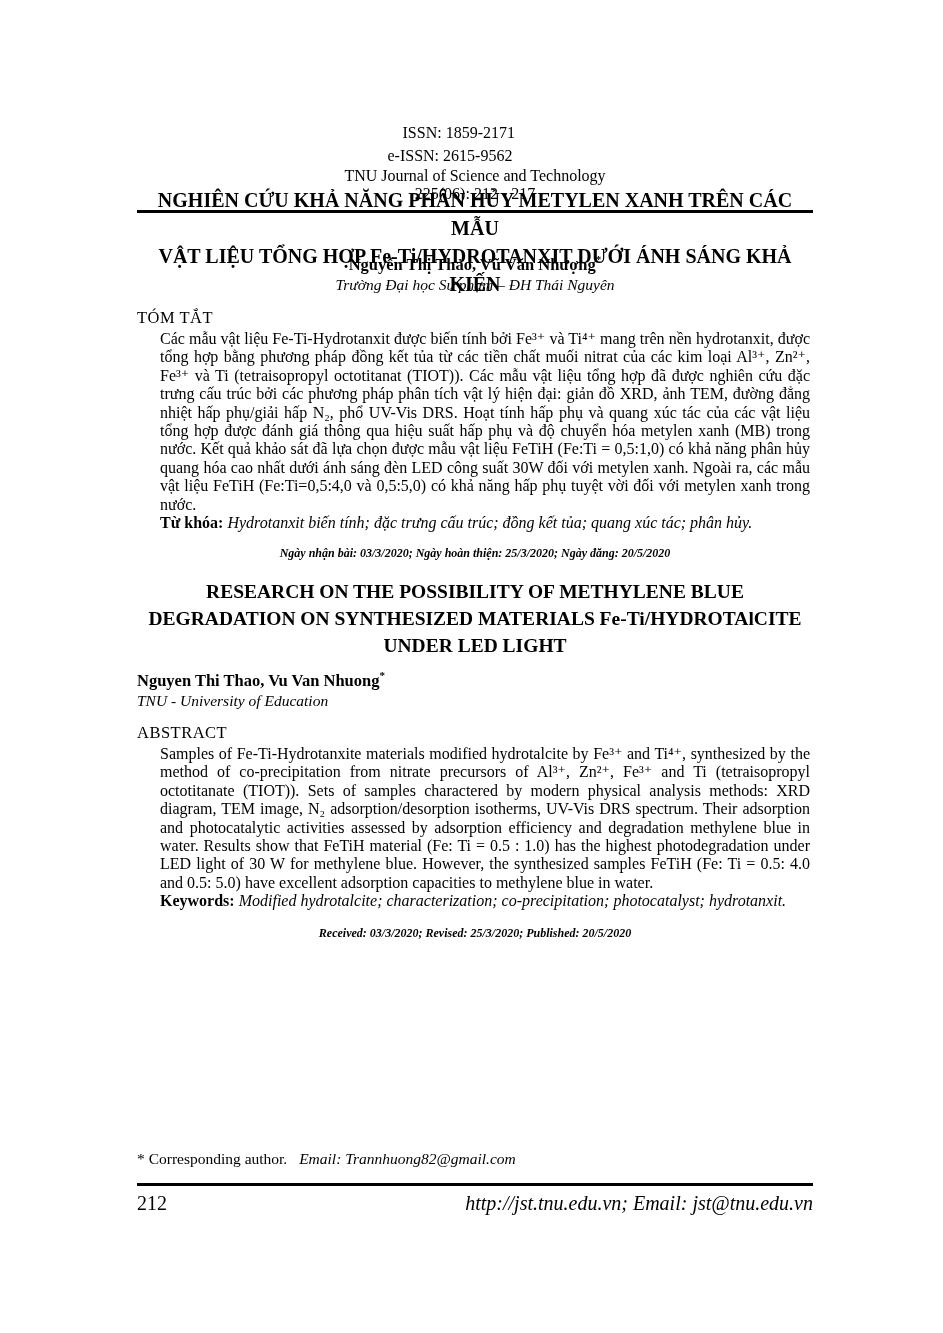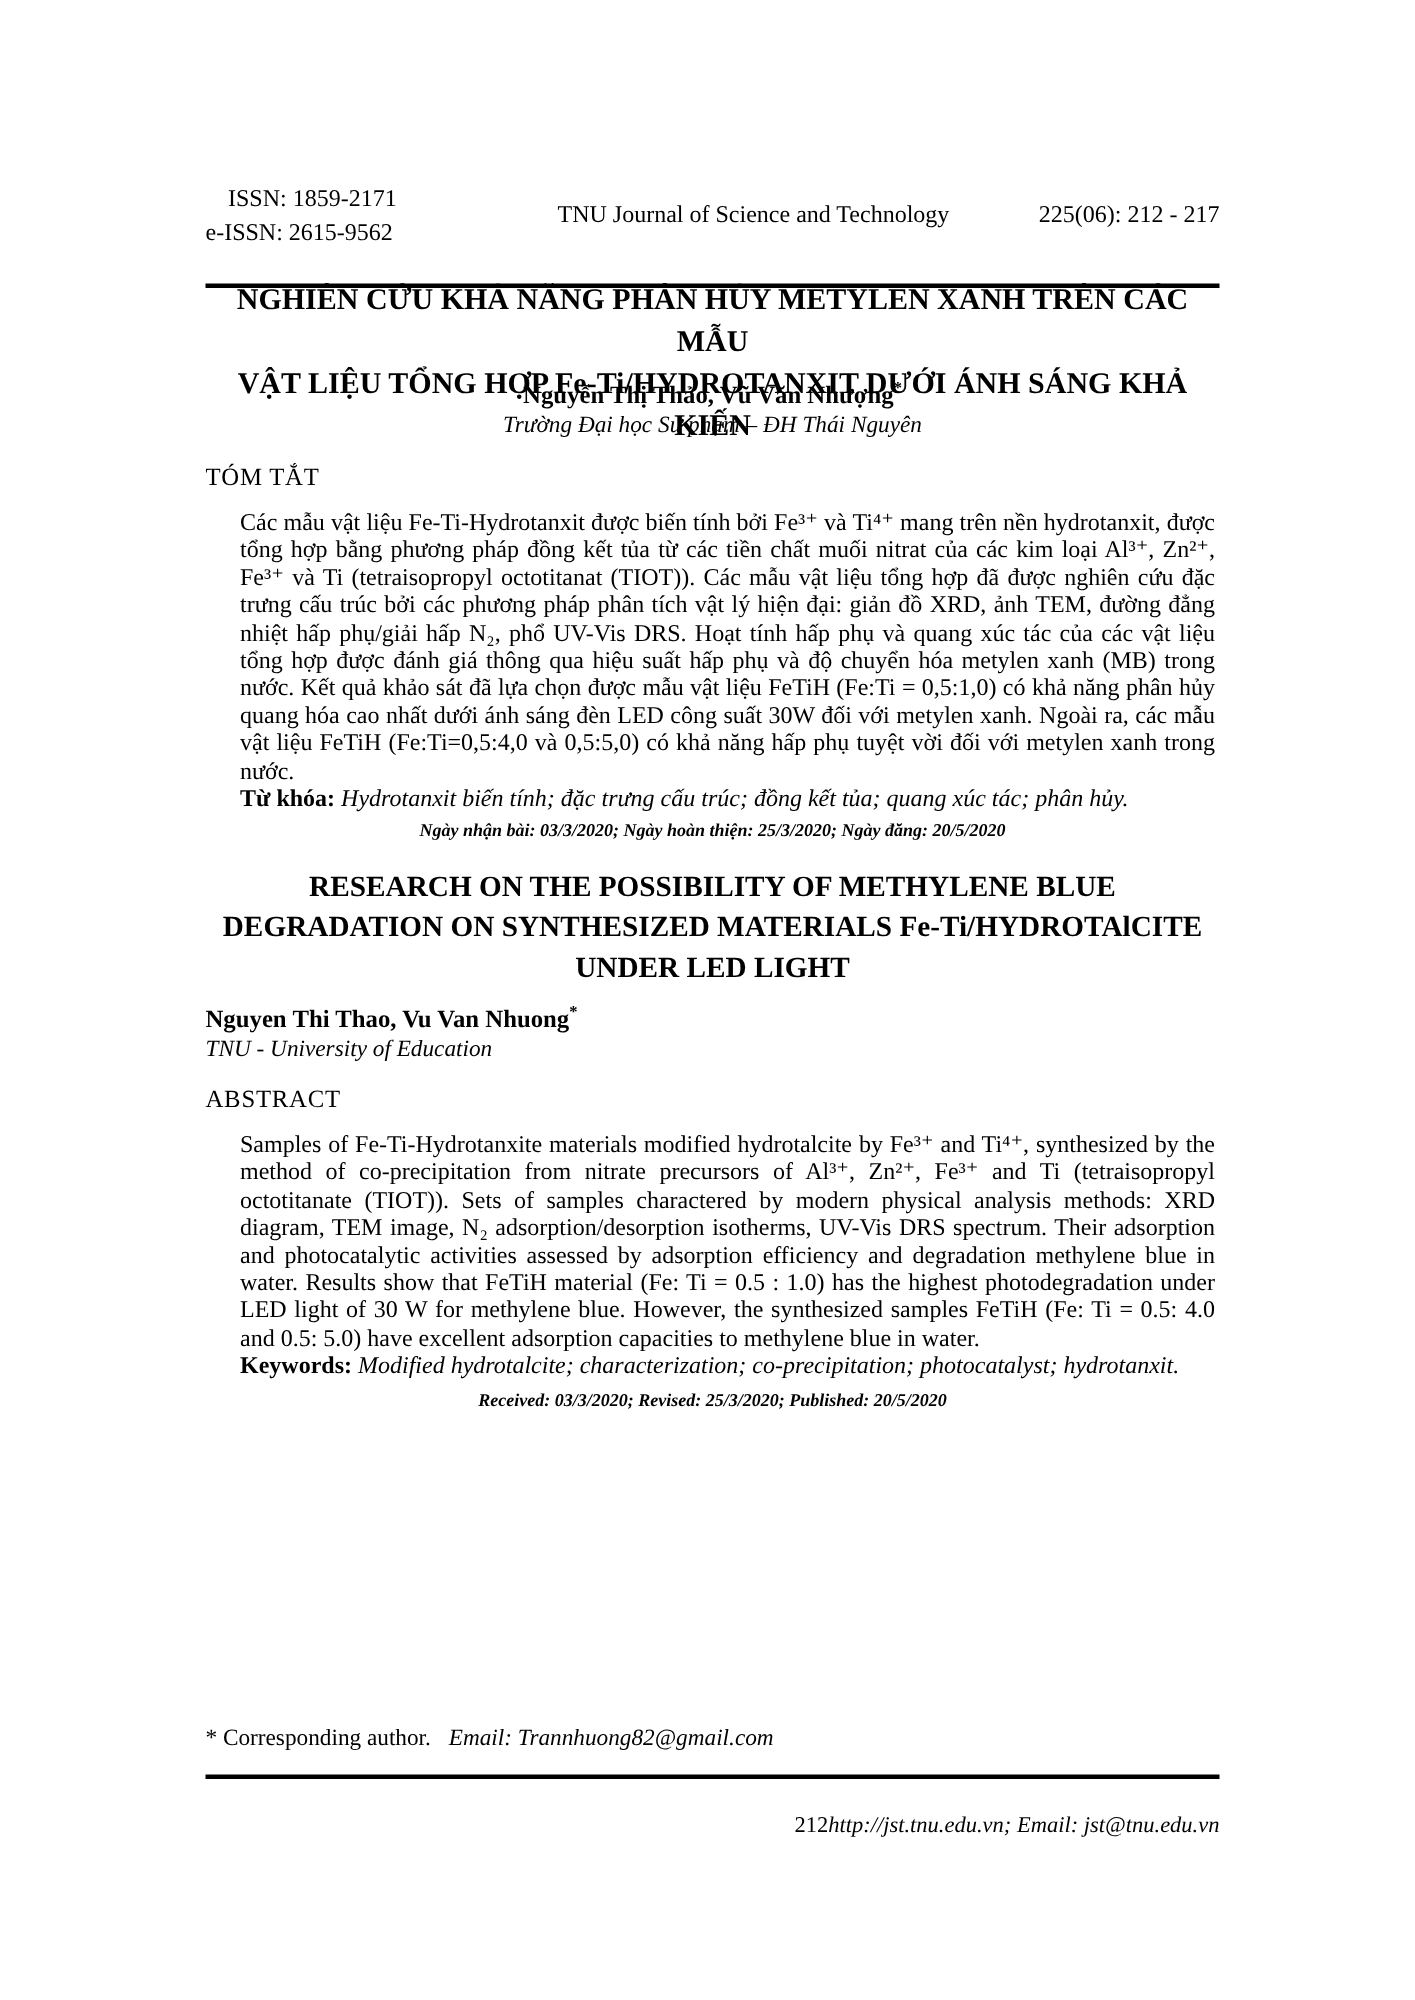--- a/index.html
+++ b/index.html
@@ -12,21 +12,22 @@
     font-family: "Liberation Serif", "DejaVu Serif", serif;
     overflow: hidden;
   }
   .abs { position: absolute; }
 
   
   .jheader {
     top: 121px; left: 137px; width: 676px;
     display: flex; align-items: center;
     border-bottom: 3px solid #000;
-    padding-bottom: 22px;
+    padding-bottom: 7px;
+    flex-direction: column;
   }
   .issn-block { width: 175px; font-size: 16px; line-height: 23px; }
   .issn-line1 { padding-left: 15px; }
   .journal-name { flex: 1; text-align: center; font-size: 16px; }
   .issue-info { text-align: right; font-size: 16px; white-space: nowrap; }
 
   
   .title-vi {
     top: 186px; left: 137px; width: 676px;
     text-align: center; font-weight: bold;
@@ -46,42 +47,42 @@
   .affiliation { font-style: italic; font-size: 15.5px; line-height: 19px; }
 
   
   .section-vi { top: 308px; left: 137px; width: 676px; }
   .section-en { top: 723px; left: 137px; width: 676px; }
   .section-label { font-size: 16.5px; line-height: 20px; letter-spacing: 0.5px; }
   .body-text {
     margin-left: 23px; width: 650px;
     text-align: justify;
     font-size: 16px; line-height: 18.4px;
-    margin-top: 12px;
+    margin-top: 2px;
   }
   .keywords { margin-left: 23px; width: 650px; font-size: 16px; line-height: 18.4px; }
   .kw-label { font-weight: bold; }
   .kw-text { font-style: italic; }
 
   
   .dates-vi, .dates-en {
     left: 137px; width: 676px; text-align: center;
     font-weight: bold; font-style: italic; font-size: 12px;
   }
   .dates-vi { top: 546px; }
   .dates-en { top: 926px; }
 
   
   .footnote { top: 1150px; left: 137px; width: 676px; font-size: 15.5px; }
   .footnote-email { font-style: italic; margin-left: 8px; }
   .pfooter {
     top: 1183px; left: 137px; width: 676px;
-    border-top: 3px solid #000; padding-top: 23px;
-    display: flex; justify-content: flex-end;
-    font-size: 15px;
+    border-top: 3px solid #000; padding-top: 6px;
+    display: flex; justify-content: space-between;
+    font-size: 20px;
   }
   .footer-url { font-style: italic; }
 </style>
 </head>
 <body>
 
 <div class="page">
 
   <div class="abs jheader">
     <div class="issn-block">

